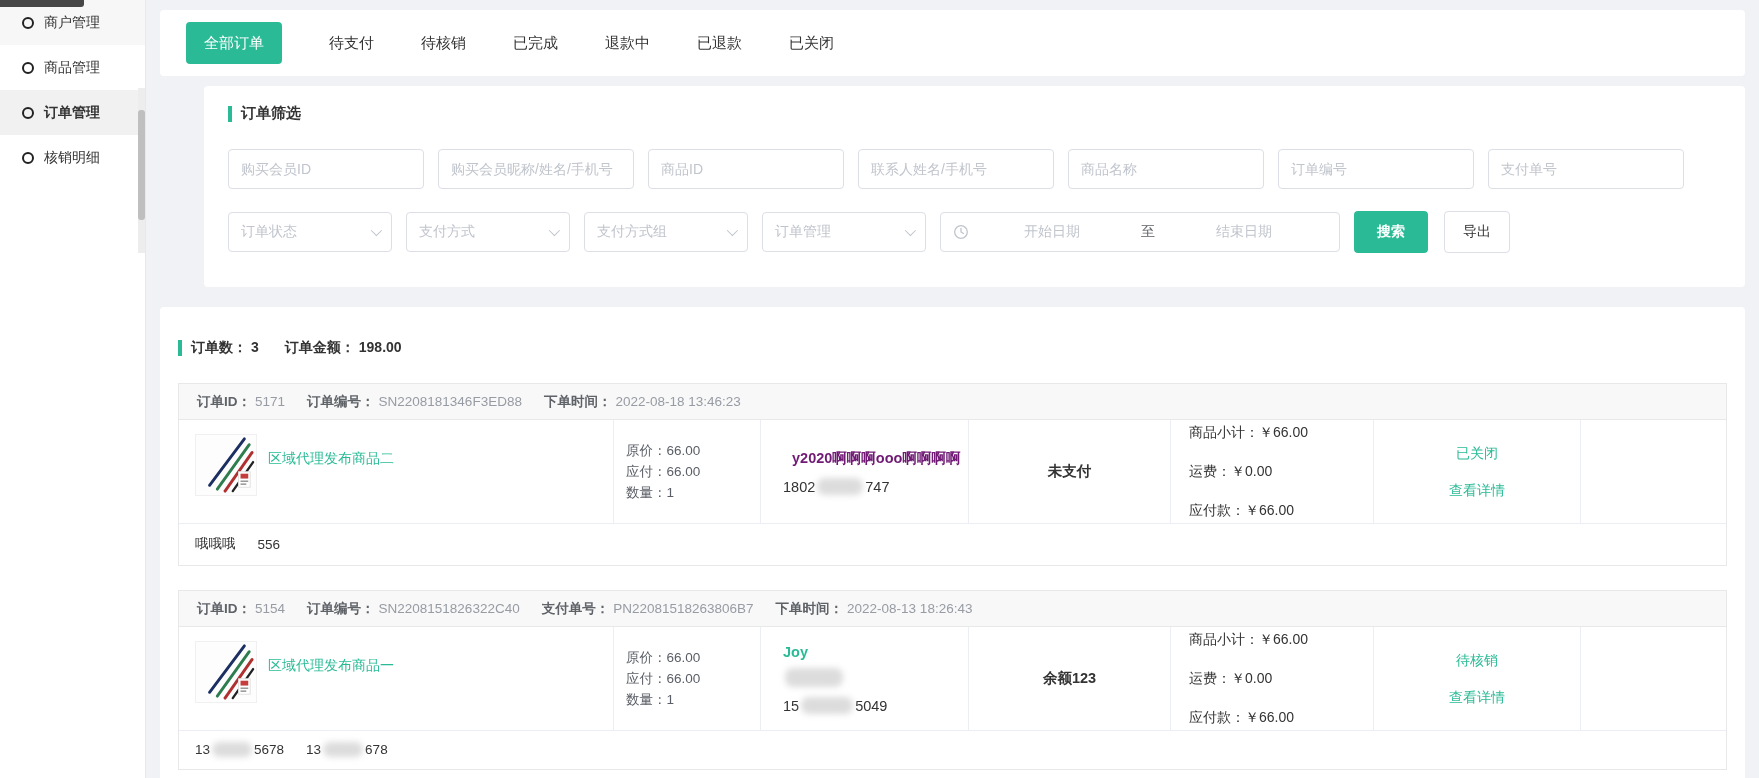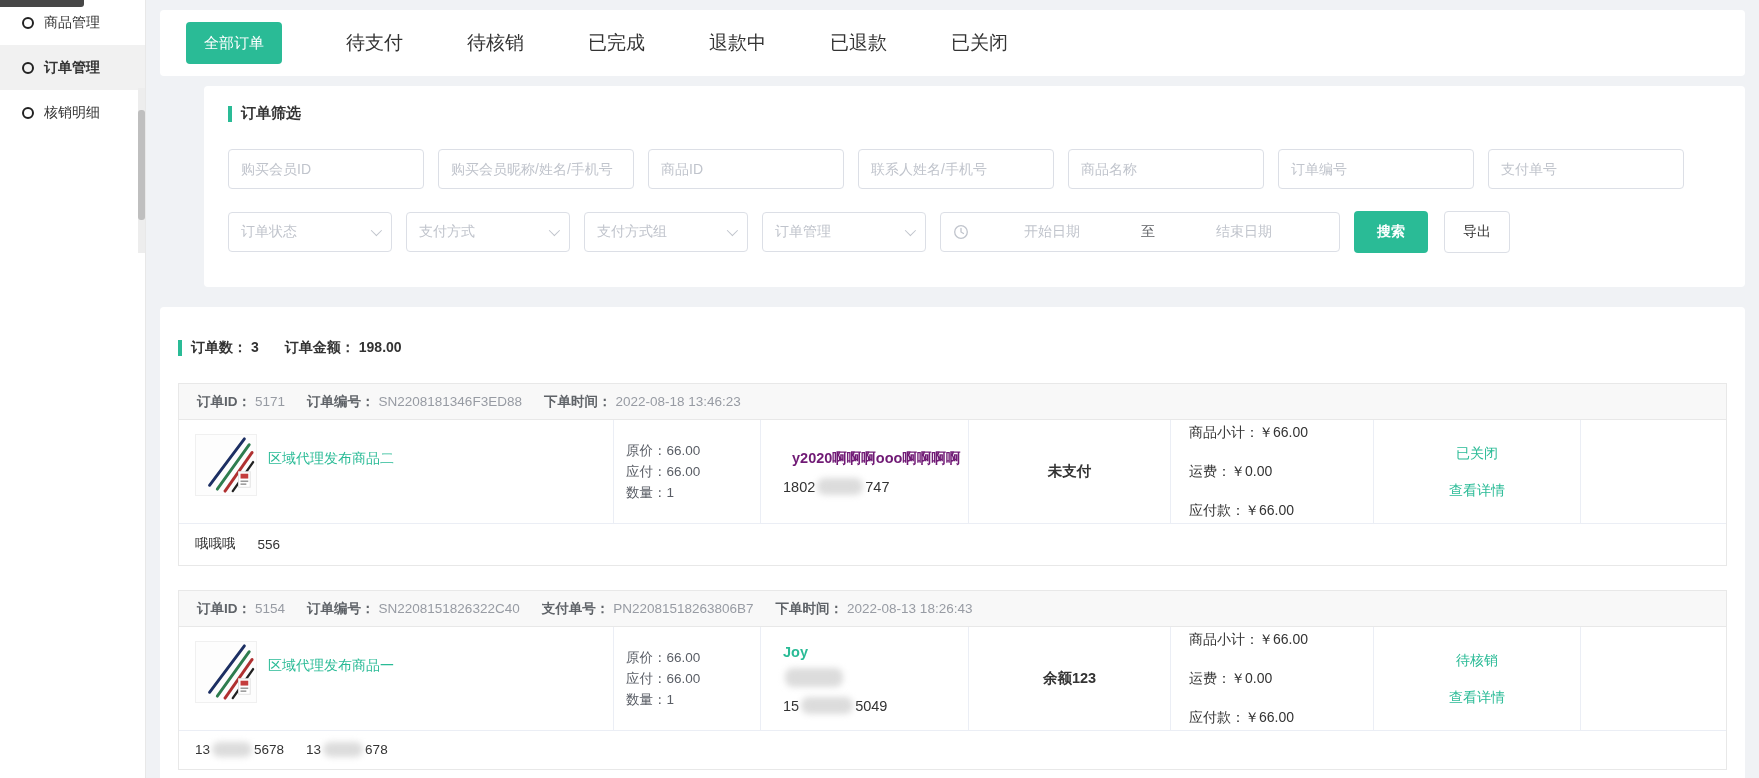--- a/index.html
+++ b/index.html
@@ -19,21 +19,21 @@
   .side-scrollbar .thumb { position:absolute; top:22px; left:0; width:7px; height:110px; background:#bfbfbf; border-radius:3px; }
 
   
   .main { position:absolute; left:146px; top:0; right:0; bottom:0; padding:10px 14px; overflow:hidden; }
   .card { background:#fff; border-radius:4px; }
 
   
   .tabs-card { height:66px; display:flex; align-items:center; padding:0 26px; }
   .tab-btn { height:42px; min-width:94px; padding:0 18px; display:flex; align-items:center; justify-content:center;
              border-radius:4px; color:#fff; font-size:15px; cursor:pointer; }
-  .tab-plain { margin-left:64px; font-size:19px; color:#333; cursor:pointer; white-space:nowrap; }
+  .tab-plain { margin-left:47px; font-size:15px; color:#333; cursor:pointer; white-space:nowrap; }
 
   
   .filter-card { margin-top:10px; height:201px; padding:18px 24px;margin-left:44px; }
   .sec-title { display:flex; align-items:center; }
   .green-bar { width:4px; height:16px; margin-right:9px; }
   .sec-title .t { font-size:15px; font-weight:700; color:#333; }
   .frow { display:flex; align-items:center; margin-top:26px; }
   .frow2 { margin-top:22px; }
   .f-input { width:196px; height:40px; border:1px solid #dcdfe6; border-radius:4px; background:#fff;
              padding:0 12px; font-size:14px; color:#333; margin-right:14px; outline:none;
@@ -87,20 +87,24 @@
   .ob-footer .num { margin-left:22px; }
   .redact { display:inline-block; height:17px; background:#dcdcdc; border-radius:8px; filter:blur(3px);
             vertical-align:-3px; margin:0 2px; }
 </style>
 </head>
 <body>
 
 <div class="sidebar">
   <div class="sidebar-top-dark"></div>
 
+  <div class="side-item tint">
+    <span class="ring"></span>
+    <span class="lbl">商户管理</span>
+  </div>
   <div class="side-item">
     <span class="ring"></span>
     <span class="lbl">商品管理</span>
   </div>
   <div class="side-item active">
     <span class="ring"></span>
     <span class="lbl">订单管理</span>
   </div>
   <div class="side-item">
     <span class="ring"></span>

